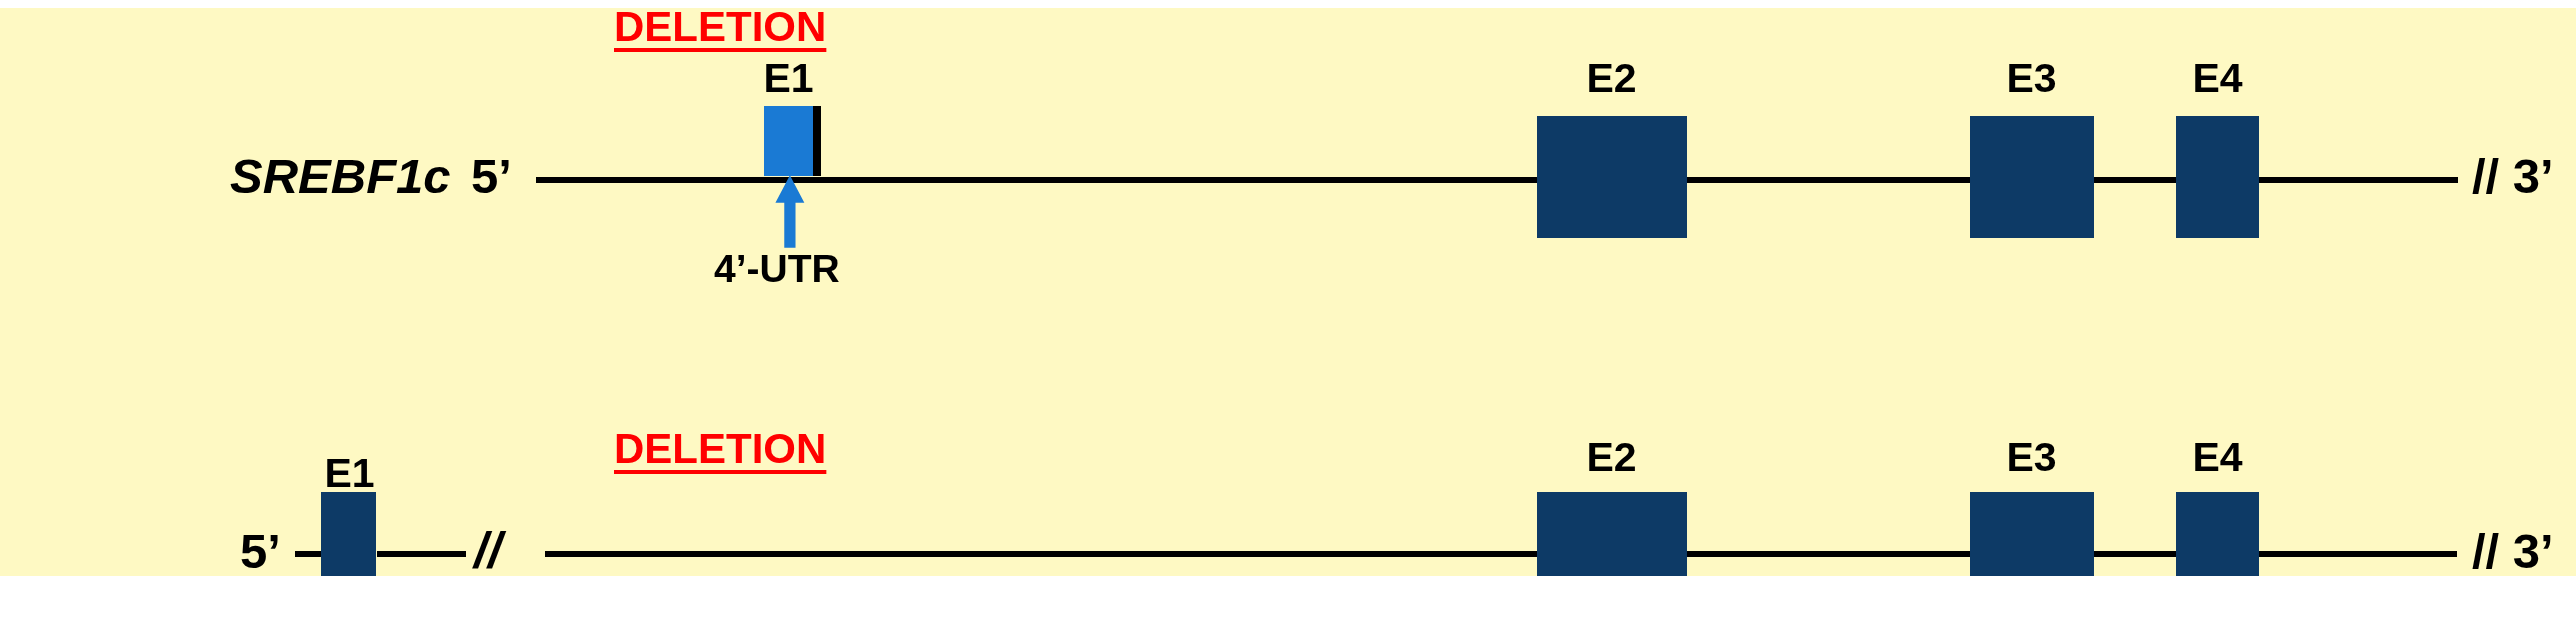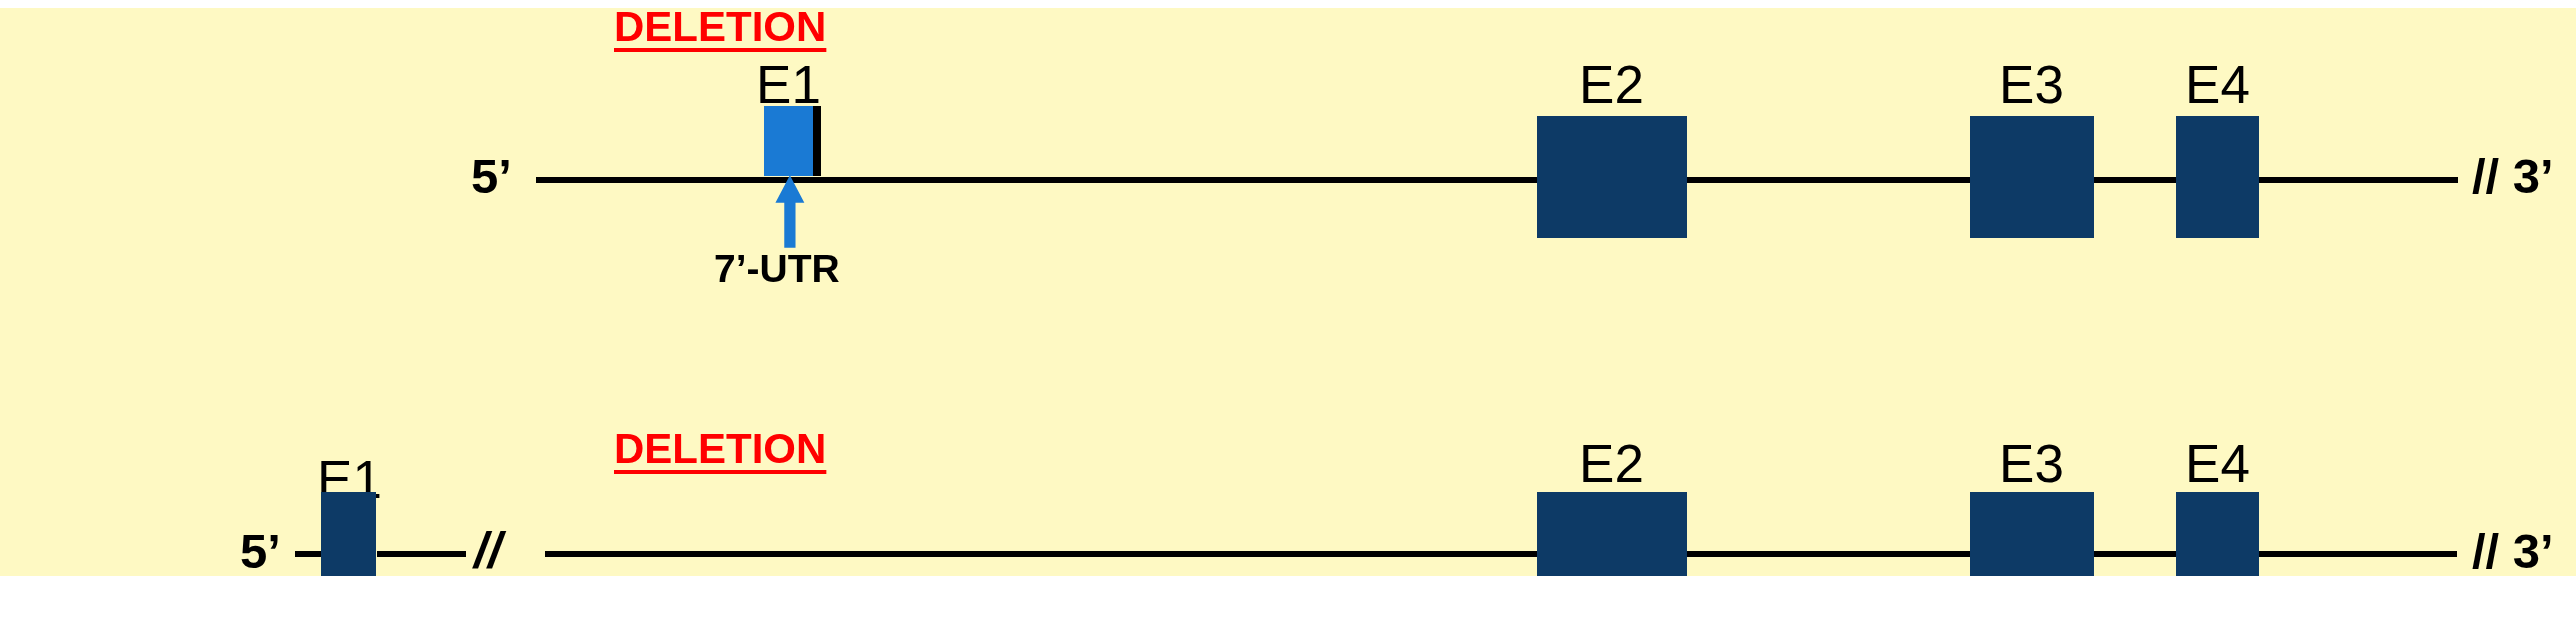--- a/index.html
+++ b/index.html
@@ -31,22 +31,22 @@
   }
   .prime-label {
     font-weight: bold;
     font-style: normal;
     font-size: 49px;
     color: #000000;
     white-space: nowrap;
     line-height: 1;
   }
   .exon-label {
-    font-weight: normal;
-    font-size: 53px;
+    font-weight: bold;
+    font-size: 41px;
     color: #000000;
     text-align: center;
     white-space: nowrap;
     line-height: 1;
   }
   .deletion-label {
     font-weight: bold;
     font-size: 42px;
     color: #FF0000;
     text-decoration: underline;
@@ -86,36 +86,37 @@
   .exon-box { }
   .utr-bar { background: #000000; }
 </style>
 </head>
 <body>
 
 <div id="canvas">
 
   <div class="abs deletion-label" style="left:614px; top:-1.6px;">DELETION</div>
 
+  <div class="abs gene-label" style="left:230px; top:144px;">SREBF1c</div>
 
   <div class="abs prime-label" style="left:471px; top:144px;">5’</div>
 
   <div class="abs intron-line" style="left:536px; top:169px; width:1922px;"></div>
 
   <div class="abs exon-label" style="left:743px; top:50px; width:91px;">E1</div>
 
   <div class="abs exon-box" style="left:764px; top:98px; width:50px; height:70px; background:#1a7ad4;"></div>
 
   <div class="abs utr-bar" style="left:813px; top:98px; width:8px; height:70px;"></div>
 
   <svg class="abs" style="left:769px; top:167px;" width="45" height="73" viewBox="0 0 56 90">
     <polygon points="26,0 44,34 33,34 33,90 19,90 19,34 8,34" fill="#1a7ad4"></polygon>
   </svg>
 
-  <div class="abs utr-label" style="left:714px; top:241px;">7’-UTR</div>
+  <div class="abs utr-label" style="left:714px; top:241px;">4’-UTR</div>
 
   <div class="abs exon-label" style="left:1566px; top:50px; width:91px;">E2</div>
 
   <div class="abs exon-box" style="left:1537px; top:108px; width:150px; height:122px; background:#0d3a66;"></div>
 
   <div class="abs exon-label" style="left:1986px; top:50px; width:91px;">E3</div>
 
   <div class="abs exon-box" style="left:1970px; top:108px; width:124px; height:122px; background:#0d3a66;"></div>
 
   <div class="abs exon-label" style="left:2172px; top:50px; width:91px;">E4</div>

